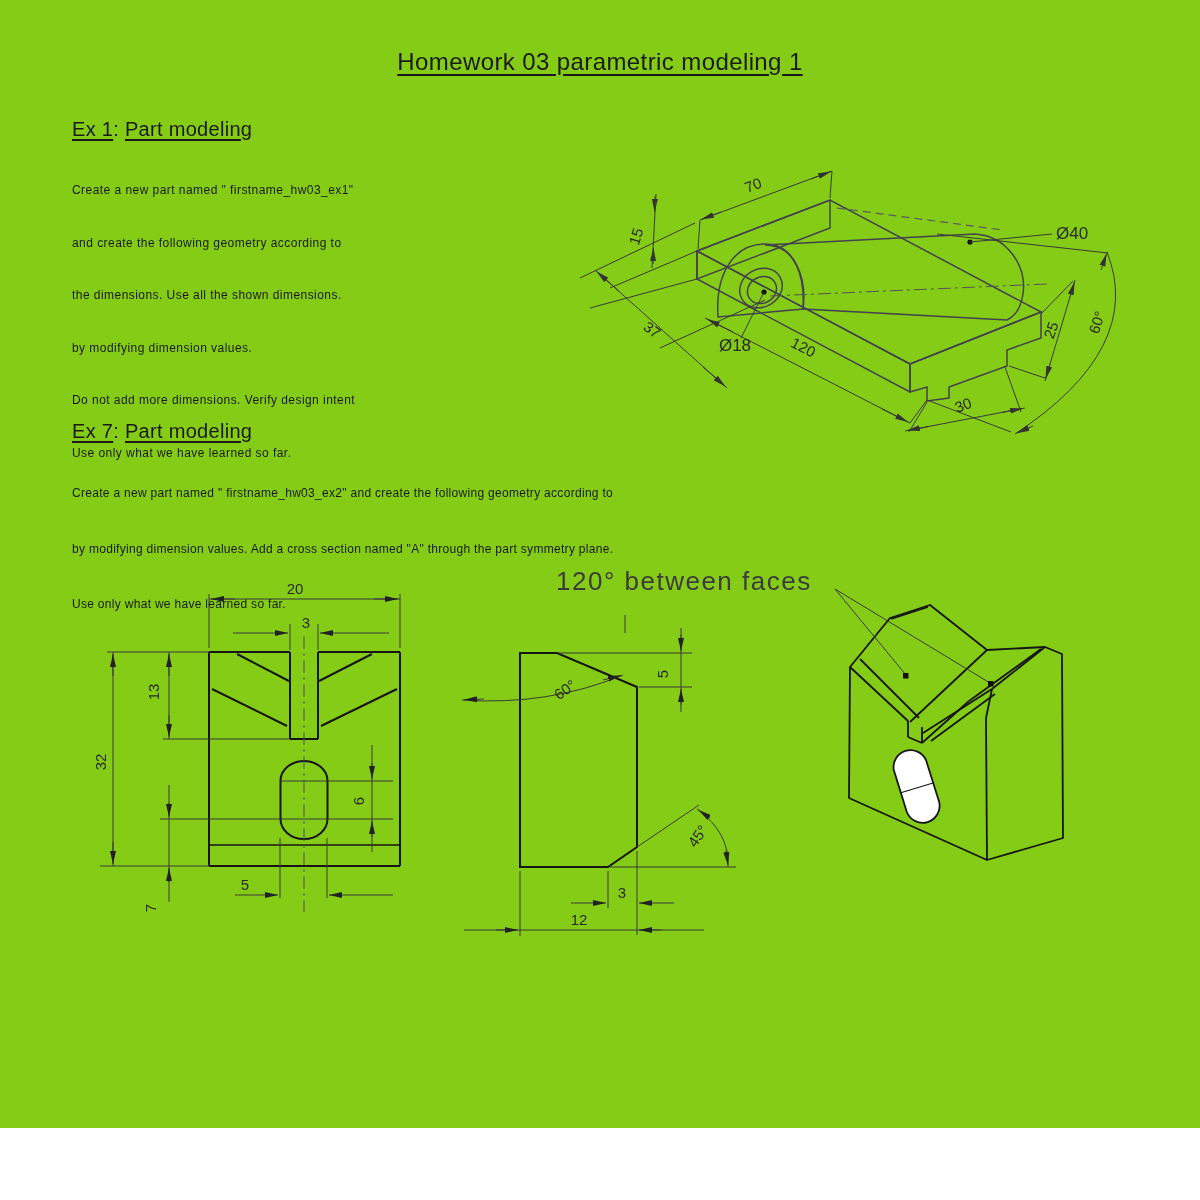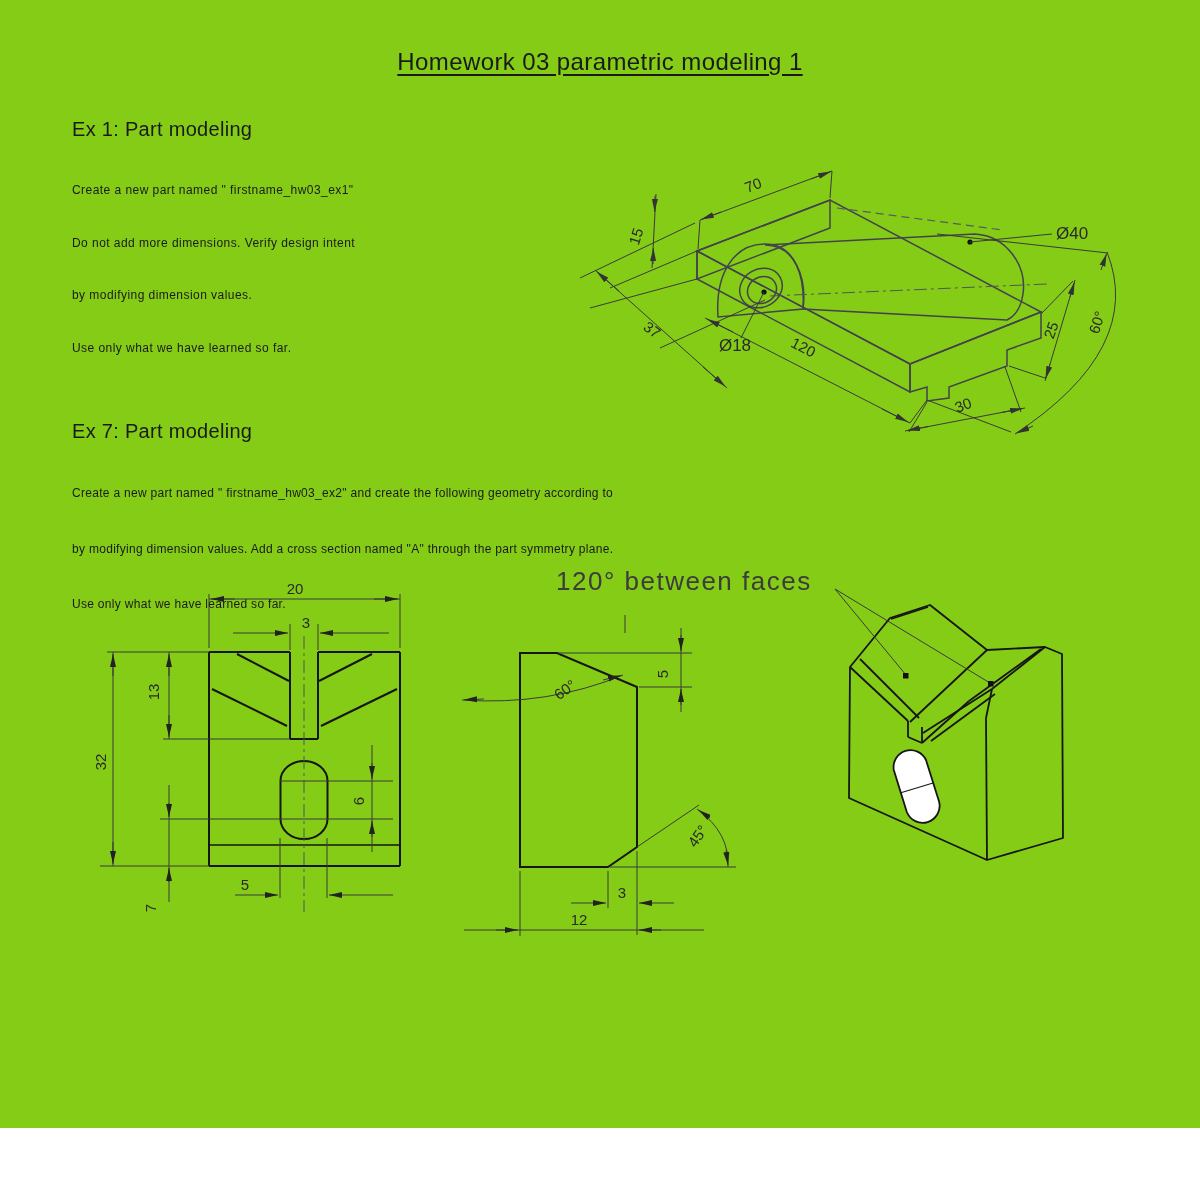--- a/index.html
+++ b/index.html
@@ -1,21 +1,21 @@
 <!DOCTYPE html>
 <html><head>
 <meta charset="utf-8">
 <style>
   html,body{margin:0;padding:0;background:#fff;}
   .page{position:relative;width:1200px;height:1128px;background:#84cc16;overflow:hidden;
         font-family:"Liberation Sans",sans-serif;color:#1a1a1a;}
   .title{position:absolute;top:48px;left:0;width:100%;text-align:center;
          font-size:24px;letter-spacing:.4px;text-decoration:underline;text-underline-offset:4px;}
   .ex-heading{position:absolute;left:72px;font-size:20px;letter-spacing:.3px;}
-  .ex-heading .u{text-underline-offset:3px;}
+  .ex-heading .u{text-decoration:underline;text-underline-offset:3px;}
   .para{position:absolute;left:72px;font-size:12px;letter-spacing:.45px;white-space:pre;}
   .para.ex1 div{line-height:24.5px;}
   .para.ex2 div{line-height:27.5px;letter-spacing:.3px;}
   .iso-note{position:absolute;left:556px;top:566px;font-size:26px;letter-spacing:1.5px;color:#3c3c3c;}
   svg{position:absolute;overflow:visible;}
   svg text{font-family:"Liberation Sans",sans-serif;fill:#2a2a2a;font-size:15px;}
   svg text.big{font-size:17px;}
   .thin{stroke:#3a3a3a;stroke-width:1;fill:none;}
   .thick{stroke:#161616;stroke-width:2;fill:none;}
   .med{stroke:#161616;stroke-width:1.6;fill:none;}
@@ -27,22 +27,24 @@
 <body>
 
 <div class="page">
 
   <div class="title">Homework 03 parametric modeling 1</div>
 
   <div class="ex-heading" style="top:118px;"><span class="u">Ex 1</span><span>:</span> <span class="u">Part modeling</span></div>
 
   <div class="para ex1" style="top:150px;">
     <div>Create a new part named " firstname_hw03_ex1"</div>
+    <div>and create the following geometry according to</div>
+    <div>the dimensions. Use all the shown dimensions.</div>
+    <div>by modifying dimension values.</div>
     <div>Do not add more dimensions. Verify design intent</div>
-    <div>by modifying dimension values.</div>
     <div>Use only what we have learned so far.</div>
   </div>
 
   <svg style="left:575px;top:138px;" width="570" height="300" viewBox="0 0 570 300">
     <defs>
       <marker id="aX" markerUnits="userSpaceOnUse" markerWidth="14" markerHeight="8" refX="13" refY="4" orient="auto">
           <path d="M13,4 L0,1 L0,7 Z" fill="#333"></path>
         </marker>
       <linearGradient id="gCyl" x1="0" y1="0" x2="0" y2="1">
         <stop offset="0" stop-color="#b9bac6"></stop>

